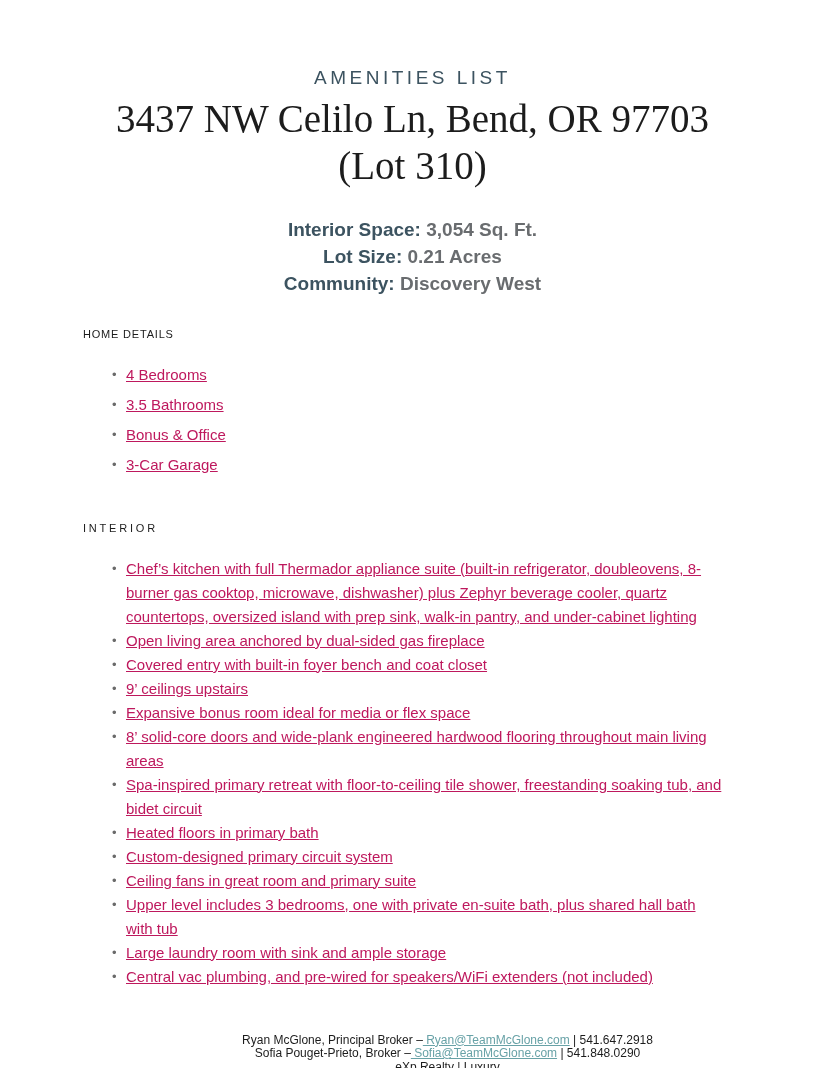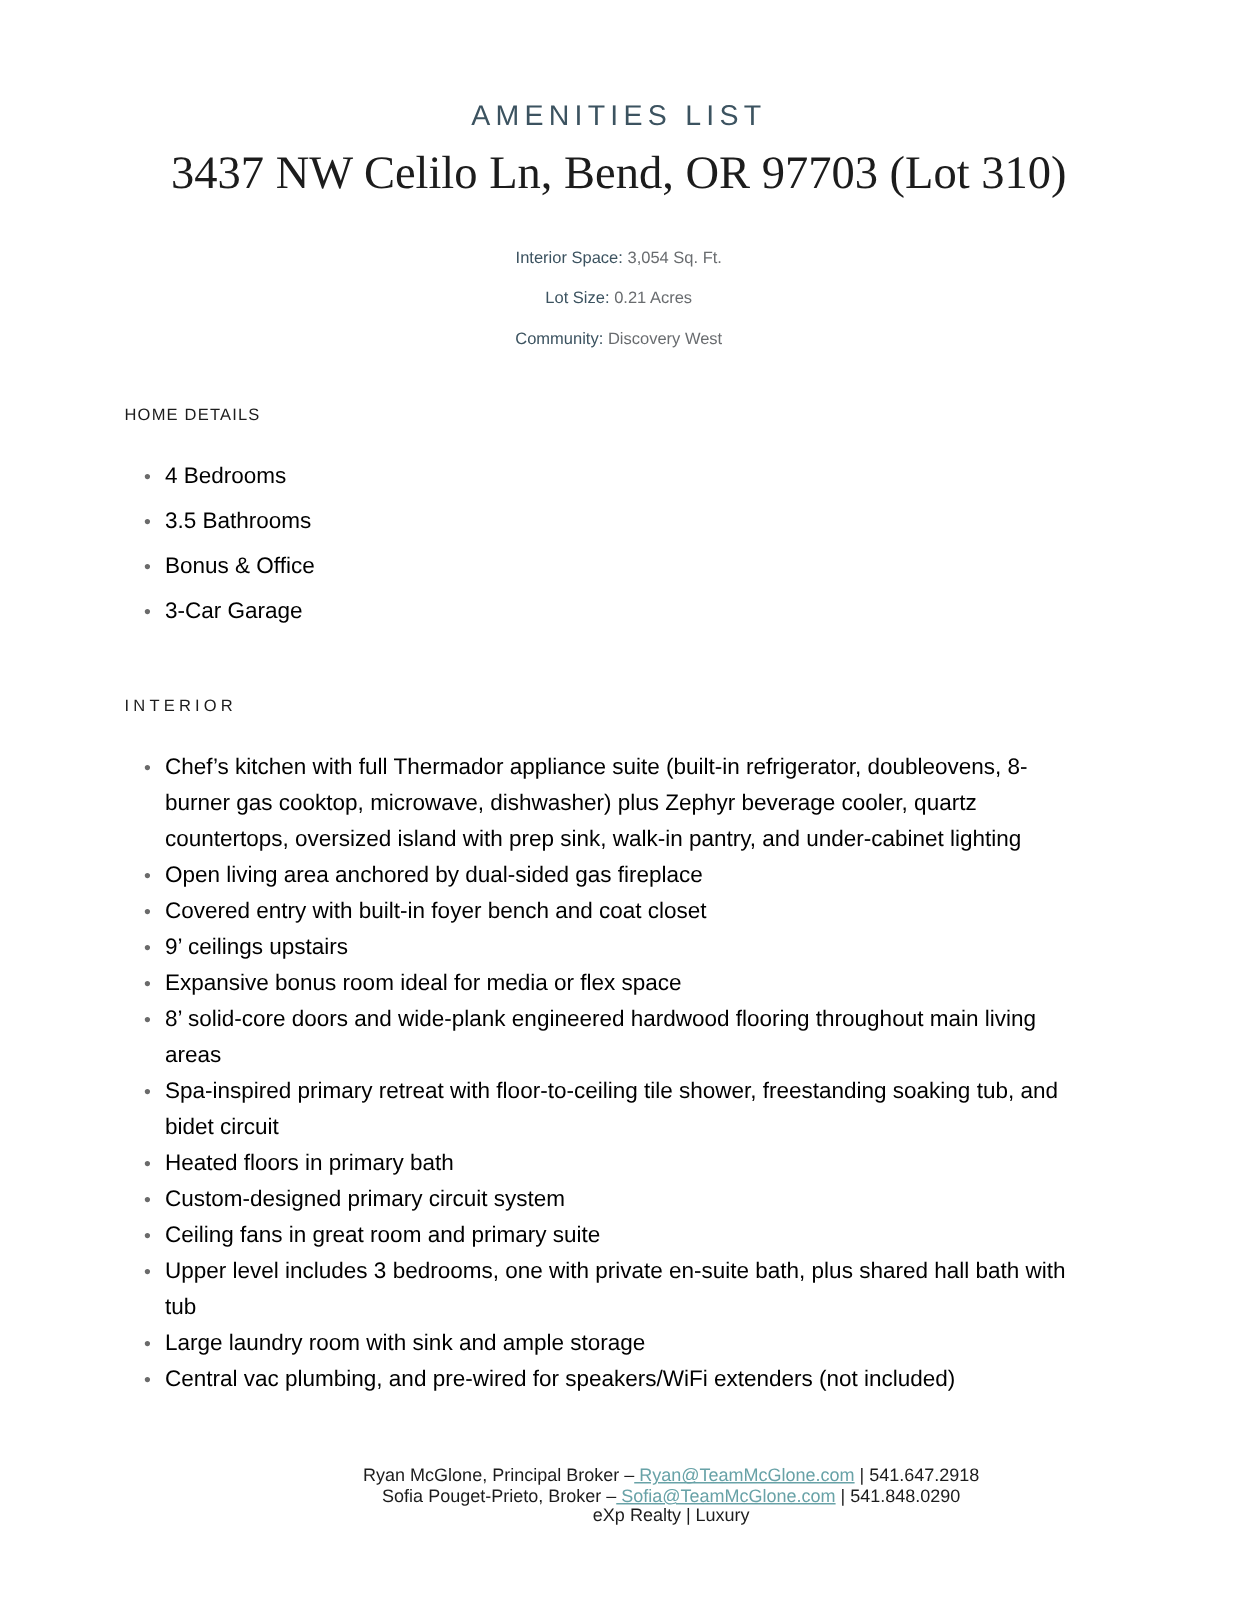--- a/index.html
+++ b/index.html
@@ -28,50 +28,52 @@
     font-weight: 400;
     letter-spacing: 3.5px;
     color: #3c5360;
     line-height: 1;
   }
   .doc-title {
     margin: 8px 0 26px 0;
     text-align: center;
     font-family: "Liberation Serif", serif;
     font-weight: 500;
-    font-size: 31px;
+    font-size: 39px;
     color: #1c1c1c;
     line-height: 1.2;
   }
   
   .facts {
     text-align: center;
-    font-size: 11px;
+    font-size: 19px;
     line-height: 27px;
     margin-bottom: 28px;
+    font-weight: bold;
   }
   .fact-label { color: #3c5360; }
   .fact-value { color: #696c6f; }
   
   .section-heading {
     font-size: 11px;
     font-weight: 400;
     color: #1c1c1c;
     margin: 0 0 19px 0;
     line-height: 19px;
   }
   .section-home .section-heading { letter-spacing: 0.8px; }
   .section-interior .section-heading { letter-spacing: 2.8px; }
   .section-home { margin-bottom: 42px; }
   ul.bullet-list {
     list-style: none;
-    margin: 0;
+    margin: 16px;
     padding: 0 0 0 27px;
     font-size: 15px;
-    color: #000000;
+    color: #be185d;
+    text-decoration: underline;
   }
   ul.bullet-list li {
     position: relative;
     line-height: 24px;
   }
   ul.bullet-list li::before {
     content: "\2022";
     position: absolute;
     left: -14px;
     top: 0;

